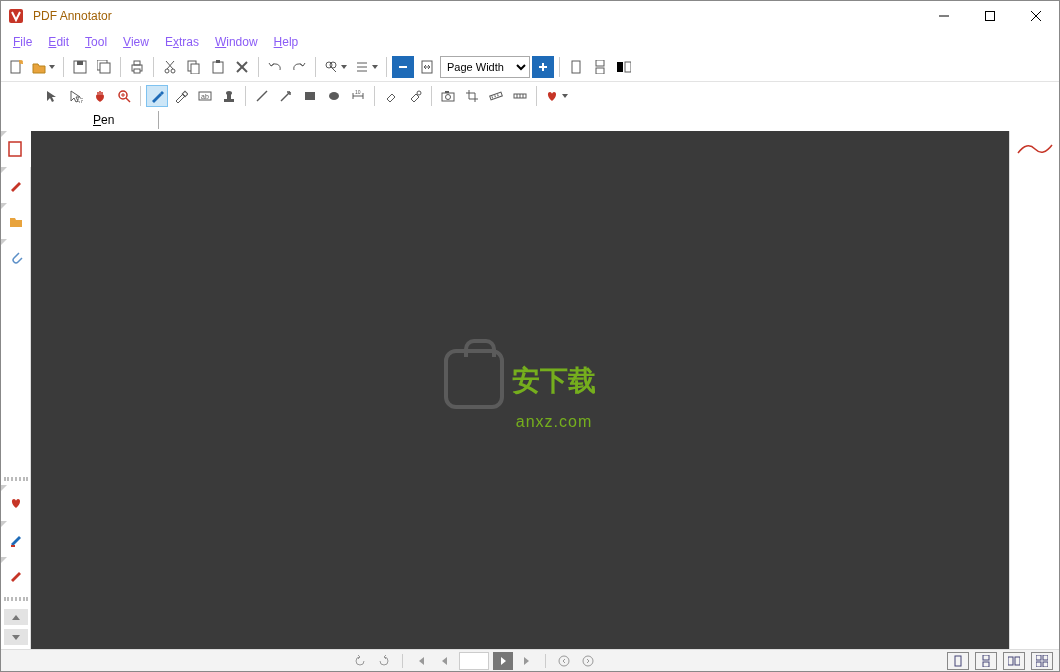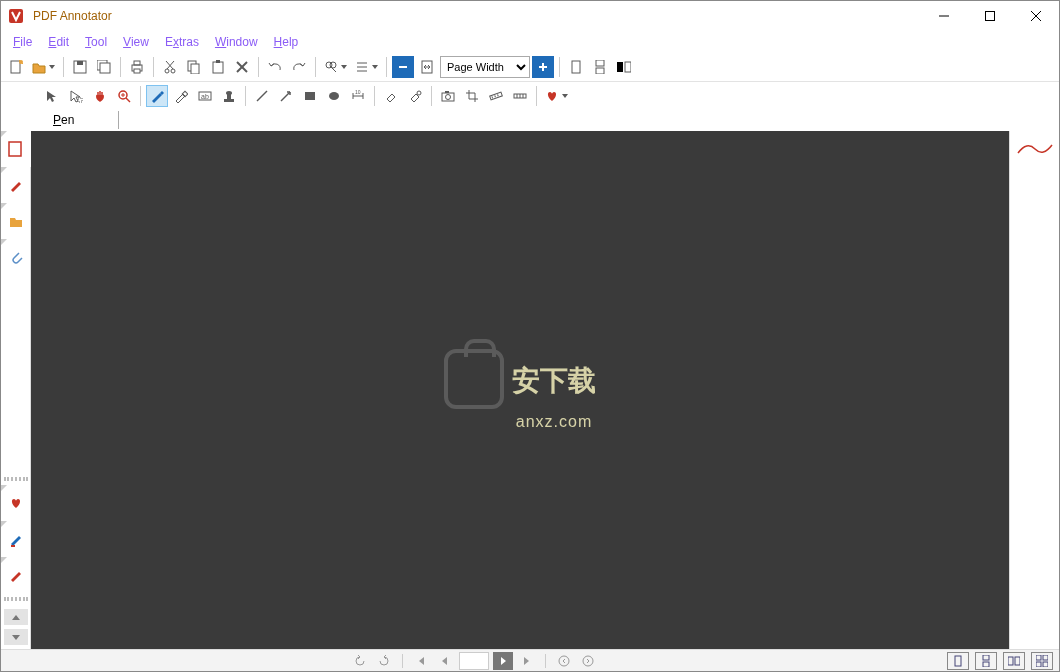--- a/index.html
+++ b/index.html
@@ -20,36 +20,36 @@
 .toolbar { height: 28px; display: flex; align-items: center; padding: 0 4px; background: #fff; gap: 2px; border-top: 1px solid #e3e3e3; }
 .toolbar.first { border-top: none; }
 .tb-btn { min-width: 22px; height: 22px; display: flex; align-items: center; justify-content: center; color: #5a5a5a; padding: 0 2px; border: 1px solid transparent; }
 .tb-btn.selected { background: #cde6f7; border: 1px solid #7ec2f0; }
 .tb-btn.blue { background: #1e6bb8; color: #fff; border: 1px solid #1e6bb8; }
 .tb-btn.dropdown::after { content: ""; border-left: 3px solid transparent; border-right: 3px solid transparent; border-top: 4px solid #5a5a5a; margin-left: 3px; }
 .tb-sep { width: 1px; height: 20px; background: #ccc; margin: 0 3px; }
 .zoom-select { height: 22px; font-size: 11px; border: 1px solid #aaa; padding: 0 2px; min-width: 90px; background: #fff; }
 
 
-.tool-label-row { height: 22px; display: flex; align-items: center; padding-left: 44px; font-size: 12px; }
+.tool-label-row { height: 22px; display: flex; align-items: center; padding-left: 44px; font-size: 12px; margin-left: 40px; }
 .tool-label-row .lbl { padding: 0 8px; }
 .tool-label-row .vsep { width: 1px; height: 18px; background: #aaa; margin-left: 36px; }
 
 
 .main-wrap { flex: 1; display: flex; min-height: 0; position: relative; }
 .left-rail { width: 30px; background: #fff; display: flex; flex-direction: column; align-items: center; border-right: 1px solid #ddd; }
 .rail-tab { width: 30px; height: 36px; display: flex; align-items: center; justify-content: center; position: relative; }
 .rail-tab::before { content: ""; position: absolute; top: 0; left: 0; border-top: 6px solid #ccc; border-right: 6px solid transparent; }
 .rail-tab.sel { background: #fff; border-right: 2px solid #fff; }
 .rail-tab .ico { font-size: 14px; }
 .rail-divider { width: 24px; height: 4px; margin: 4px 0; border-top: 2px dotted #bbb; border-bottom: 2px dotted #bbb; }
 .rail-arrow { width: 24px; height: 16px; background: #e3e3e3; display: flex; align-items: center; justify-content: center; margin-top: 4px; }
 
 .canvas-area { flex: 1; background: #3a3a3a; position: relative; display: flex; align-items: center; justify-content: center; }
-.watermark { color: #fef9c3; text-align: center; opacity: 0.8; }
+.watermark { color: #84cc16; text-align: center; opacity: 0.8; }
 .watermark .bag { width: 60px; height: 60px; border: 4px solid #646464; border-radius: 12px; margin: 0 auto 4px; position: relative; }
 .watermark .bag::before { content: ""; position: absolute; top: -14px; left: 16px; width: 24px; height: 14px; border: 4px solid #646464; border-bottom: none; border-radius: 10px 10px 0 0; }
 .watermark .wm-row { display: flex; align-items: center; gap: 8px; justify-content: center; }
 .watermark .cn { font-size: 28px; font-weight: bold; }
 .watermark .en { font-size: 16px; letter-spacing: 1px; margin-left: 68px; }
 
 .preview-panel { width: 50px; background: #fff; border-left: 1px solid #ddd; display: flex; align-items: flex-start; justify-content: center; padding-top: 4px; }
 .pen-preview { width: 44px; height: 28px; display: flex; align-items: center; justify-content: center; }
 
 

